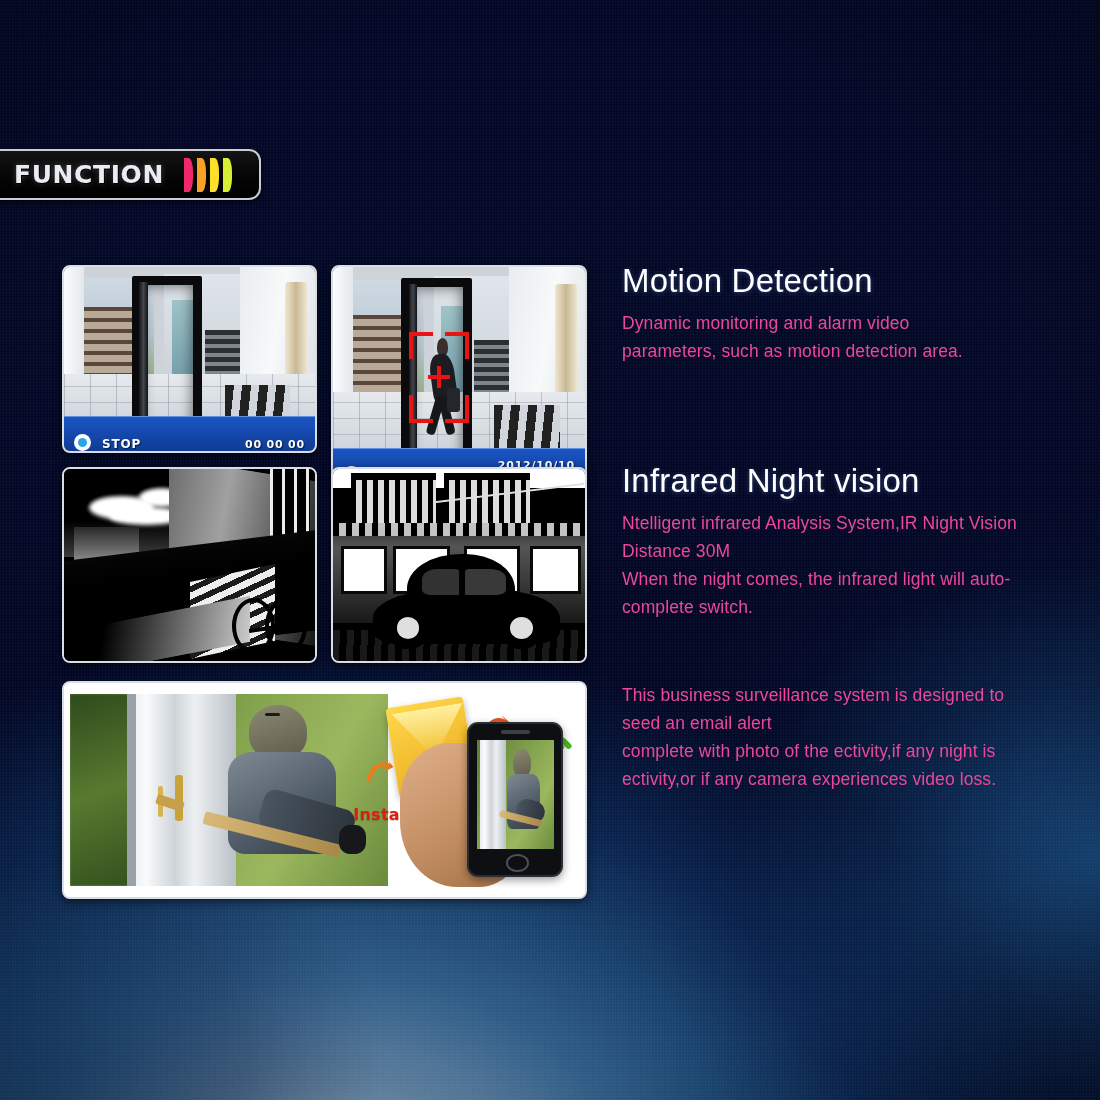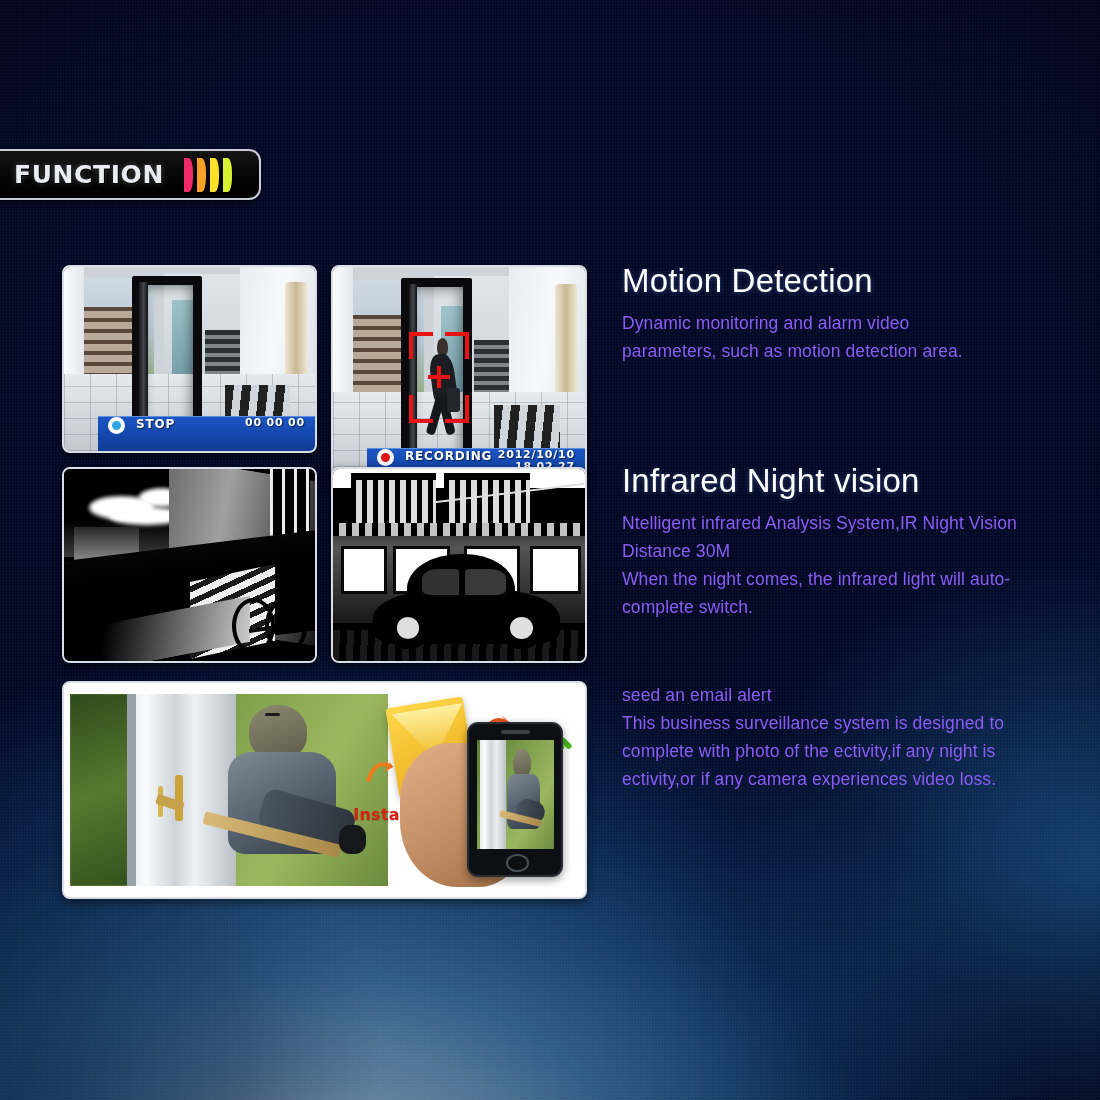--- a/index.html
+++ b/index.html
@@ -77,26 +77,25 @@
     background:#111;
     box-shadow:0 3px 10px rgba(0,0,0,.55);
     box-sizing:border-box;
   }
   .shot-media{position:absolute;inset:0;overflow:hidden;}
 
   
   .dvr{
     position:absolute;left:0;right:0;bottom:0;height:34px;
     background:linear-gradient(180deg,#1b55c4 0%,#1549ae 45%,#0f3c95 100%);
-    display:flex;align-items:flex-start;
+    display:flex;align-items:flex-end;
     color:#fff;
     font-family:"DejaVu Sans",sans-serif;
     font-weight:bold;font-size:12px;letter-spacing:.8px;
     border-top:1px solid #5f8fe0;
-    margin-left:34px;
   }
   .dvr-dot{
     width:17px;height:17px;border-radius:50%;
     background:#fff;margin-left:10px;flex:0 0 auto;
     display:flex;align-items:center;justify-content:center;
   }
   .dvr-dot i{width:9px;height:9px;border-radius:50%;display:block;}
   .dvr-label{margin-left:11px;text-shadow:1px 1px 1px rgba(0,0,0,.6);}
   .dvr-time{margin-left:auto;margin-right:10px;text-align:right;line-height:1.05;font-size:11px;
             text-shadow:1px 1px 1px rgba(0,0,0,.6);}
@@ -104,21 +103,21 @@
   
   .feat-text{position:absolute;}
   .feat-title{
     color:#ffffff;font-size:33px;font-weight:400;
     font-family:"Liberation Sans",sans-serif;
     letter-spacing:.2px;margin:0 0 9px 0;
     text-shadow:0 1px 5px rgba(120,170,255,.35);
     white-space:nowrap;
   }
   .feat-line{
-    color:#8b5cf6;font-size:17.5px;line-height:28px;
+    color:#ec4899;font-size:17.5px;line-height:28px;
     font-family:"Liberation Sans",sans-serif;
     letter-spacing:.1px;white-space:nowrap;
   }
 
   
   
   .hall{position:absolute;inset:0;background:#cdd3d8;}
   .hall-wallR{position:absolute;right:0;top:0;width:30%;height:100%;
     background:linear-gradient(100deg,#e9edf0 0%,#f7f9fa 45%,#d7dde2 100%);}
   .hall-back{position:absolute;left:40%;top:4%;width:30%;height:78%;
@@ -494,19 +493,19 @@
               </span>
             </span>
             <span class="ae-home"></span>
           </span>
         </div>
       </div>
     </div>
   </div>
 
   <div class="feat-text" style="left:622px;top:681px;">
+    <div class="feat-line">This business surveillance system is designed to</div>
     <div class="feat-line">seed an email alert</div>
-    <div class="feat-line">This business surveillance system is designed to</div>
     <div class="feat-line">complete with photo of the ectivity,if any night is</div>
     <div class="feat-line">ectivity,or if any camera experiences video loss.</div>
   </div>
 
 </div>
 
 </body></html>

